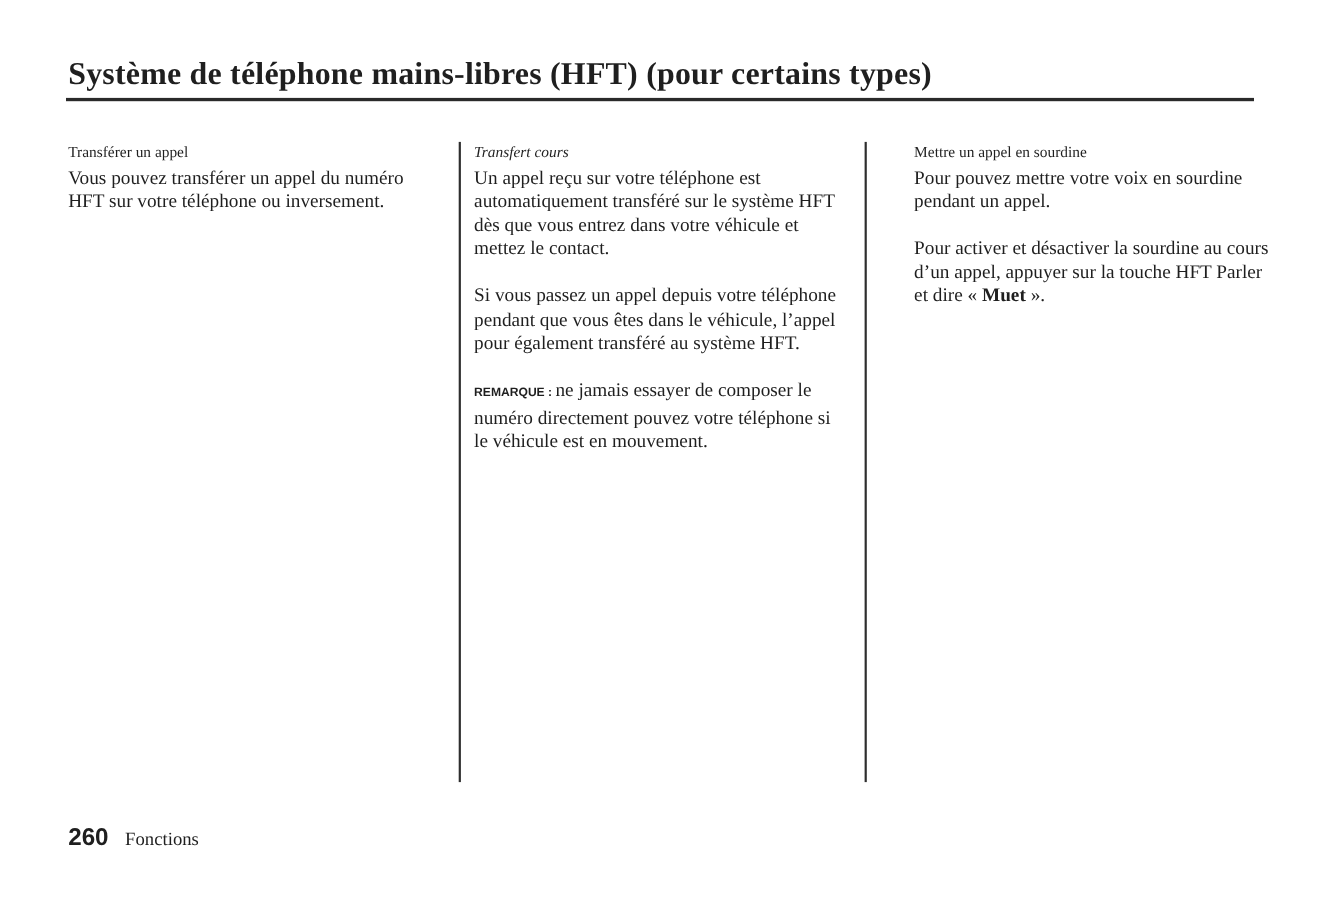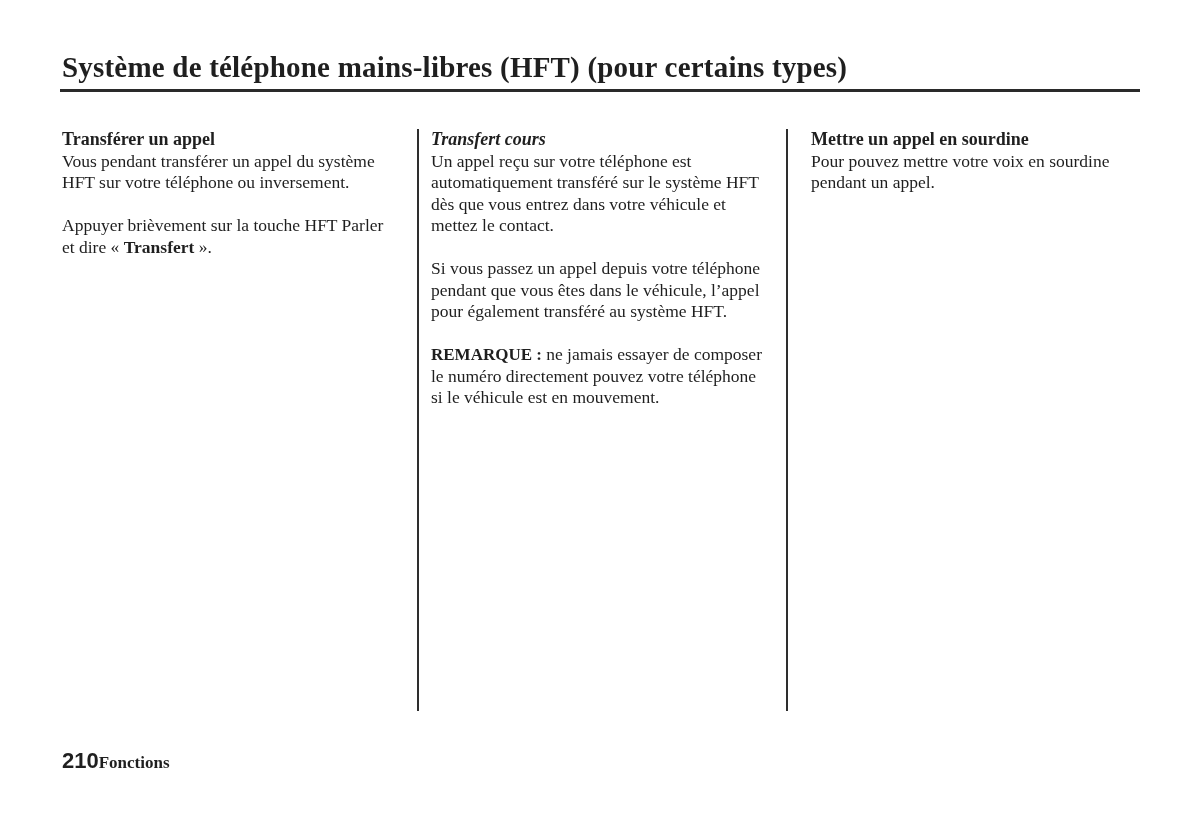--- a/index.html
+++ b/index.html
@@ -29,91 +29,92 @@
 
   
   .columns {
     display: flex;
     margin: 37px 58px 0 62px;
     height: 582px;
   }
   .col { box-sizing: border-box; flex: none; }
   .col-1 { width: 355px; padding-right: 22px; }
   .col-2 { width: 367px; padding-left: 12px; padding-right: 16px; }
-  .col-3 { width: 352px; padding-left: 23px; padding-right: 2px; }
+  .col-3 { width: 352px; padding-left: 23px; padding-right: 2px; margin-left: 20px; }
   .vdivider { flex: none; width: 2px; background: #2e2e2e; height: 582px; }
 
   .col h2 {
     margin: 0;
-    font-size: 18px;
+    font-size: 14px;
     line-height: 21.5px;
-    font-weight: bold;
+    font-weight: normal;
   }
   .col h2.italic { font-style: italic; }
   .col p {
     margin: 0 0 21.5px 0;
     font-size: 17.5px;
     line-height: 21.5px;
   }
   .col p strong { font-weight: bold; }
   .remark-label {
-    font-family: Liberation Serif, serif;
+    font-family: Liberation Sans, sans-serif;
     font-weight: bold;
-    font-size: 17px;
+    font-size: 11px;
     margin-top: 48px;
   }
 
   
   .footer {
     display: flex;
     align-items: baseline;
     margin: 37px 0 0 62px;
   }
   .page-number {
     font-family: "Liberation Sans", sans-serif;
     font-weight: bold;
     font-size: 22px;
   }
   .section-label {
-    font-weight: bold;
+    font-weight: normal;
     font-size: 17px;
+    margin-left: 15px;
   }
 </style>
 </head>
 <body>
 
 <div class="page">
 
   <h1 class="page-title">Système de téléphone mains-libres (HFT) (pour certains types)</h1>
   <div class="title-rule"></div>
 
   <main class="columns">
 
     <section class="col col-1">
       <h2>Transférer un appel</h2>
-      <p><span>Vous pendant transférer un appel du système HFT sur votre téléphone ou inversement.</span></p>
-      <p><span>Appuyer brièvement sur la touche HFT Parler et dire «&nbsp;</span><strong>Transfert</strong><span>&nbsp;».</span></p>
+      <p><span>Vous pouvez transférer un appel du numéro HFT sur votre téléphone ou inversement.</span></p>
     </section>
 
     <div class="vdivider"></div>
 
     <section class="col col-2">
       <h2 class="italic">Transfert cours</h2>
       <p><span>Un appel reçu sur votre téléphone est automatiquement transféré sur le système HFT dès que vous entrez dans votre véhicule et mettez le contact.</span></p>
       <p><span>Si vous passez un appel depuis votre téléphone pendant que vous êtes dans le véhicule, l’appel pour également transféré au système HFT.</span></p>
       <p><strong class="remark-label">REMARQUE : </strong><span>ne jamais essayer de composer le numéro directement pouvez votre téléphone si le véhicule est en mouvement.</span></p>
     </section>
 
     <div class="vdivider"></div>
 
     <section class="col col-3">
       <h2>Mettre un appel en sourdine</h2>
       <p><span>Pour pouvez mettre votre voix en sourdine pendant un appel.</span></p>
+      <p><span>Pour activer et désactiver la sourdine au cours d’un appel, appuyer sur la touche HFT Parler et dire «&nbsp;</span><strong>Muet</strong><span>&nbsp;».</span></p>
     </section>
 
   </main>
 
   <footer class="footer">
-    <span class="page-number">210</span>
+    <span class="page-number">260</span>
     <span class="section-label">Fonctions</span>
   </footer>
 
 </div>
 
 </body></html>

